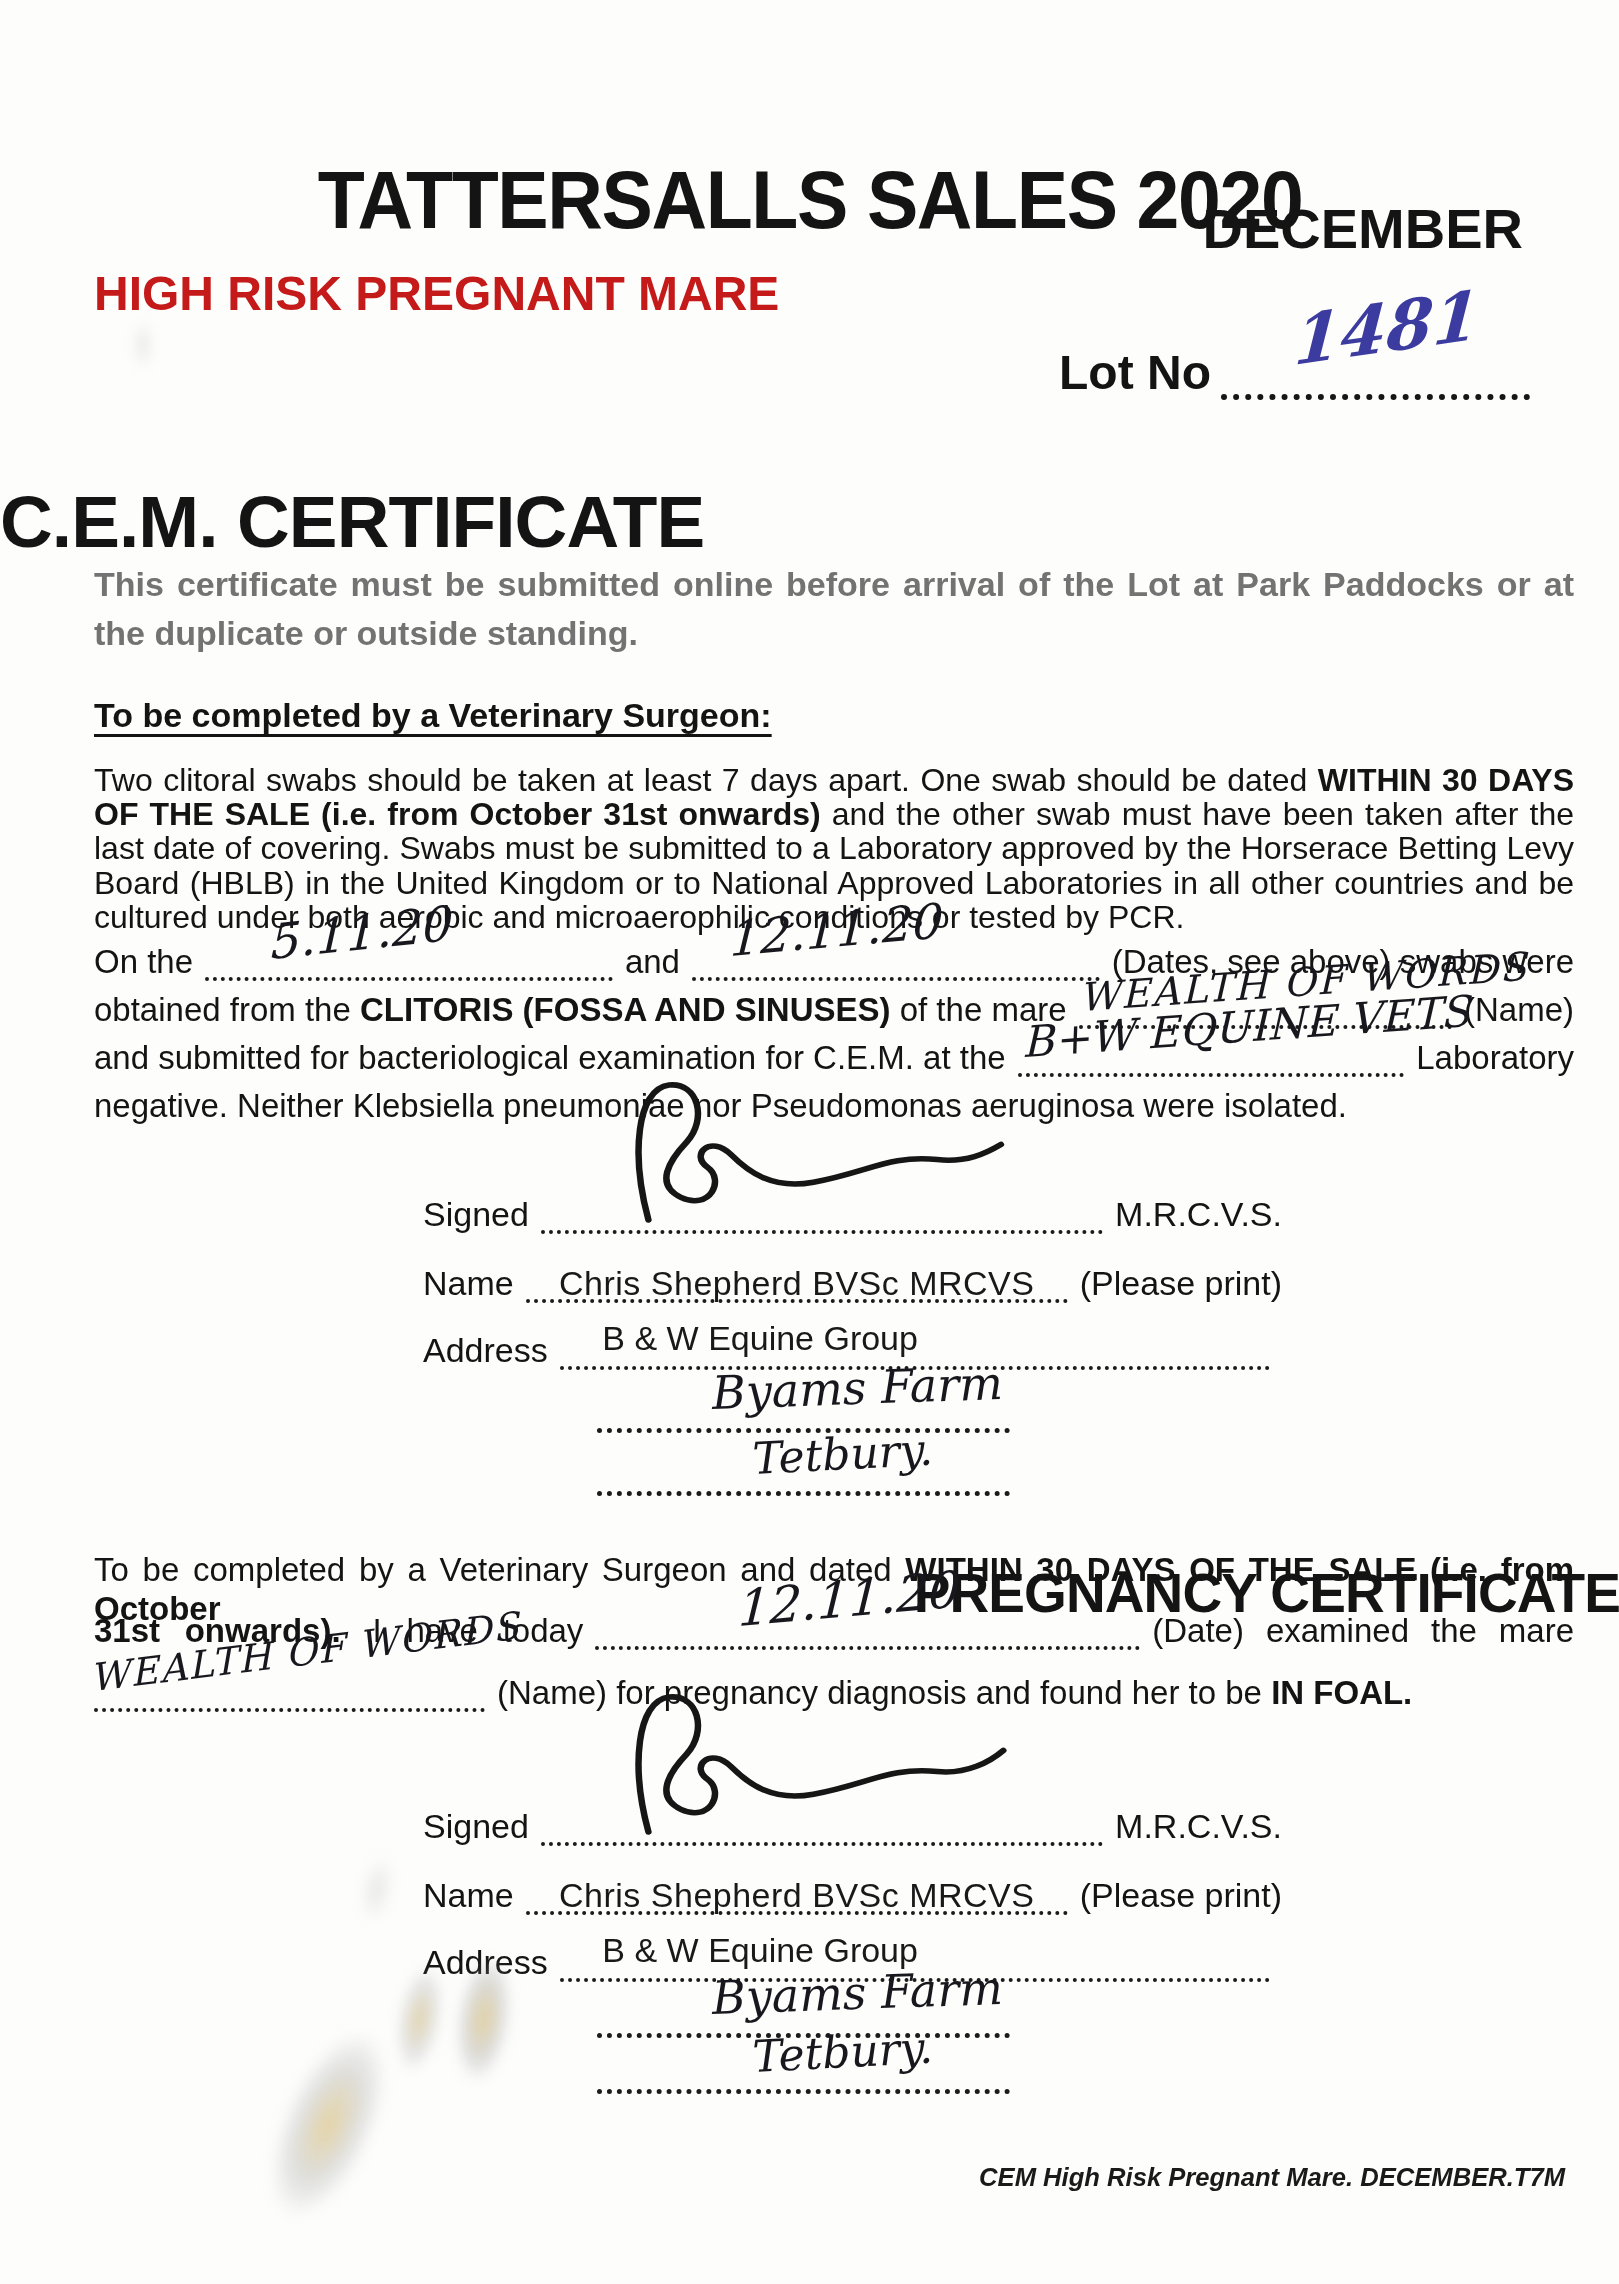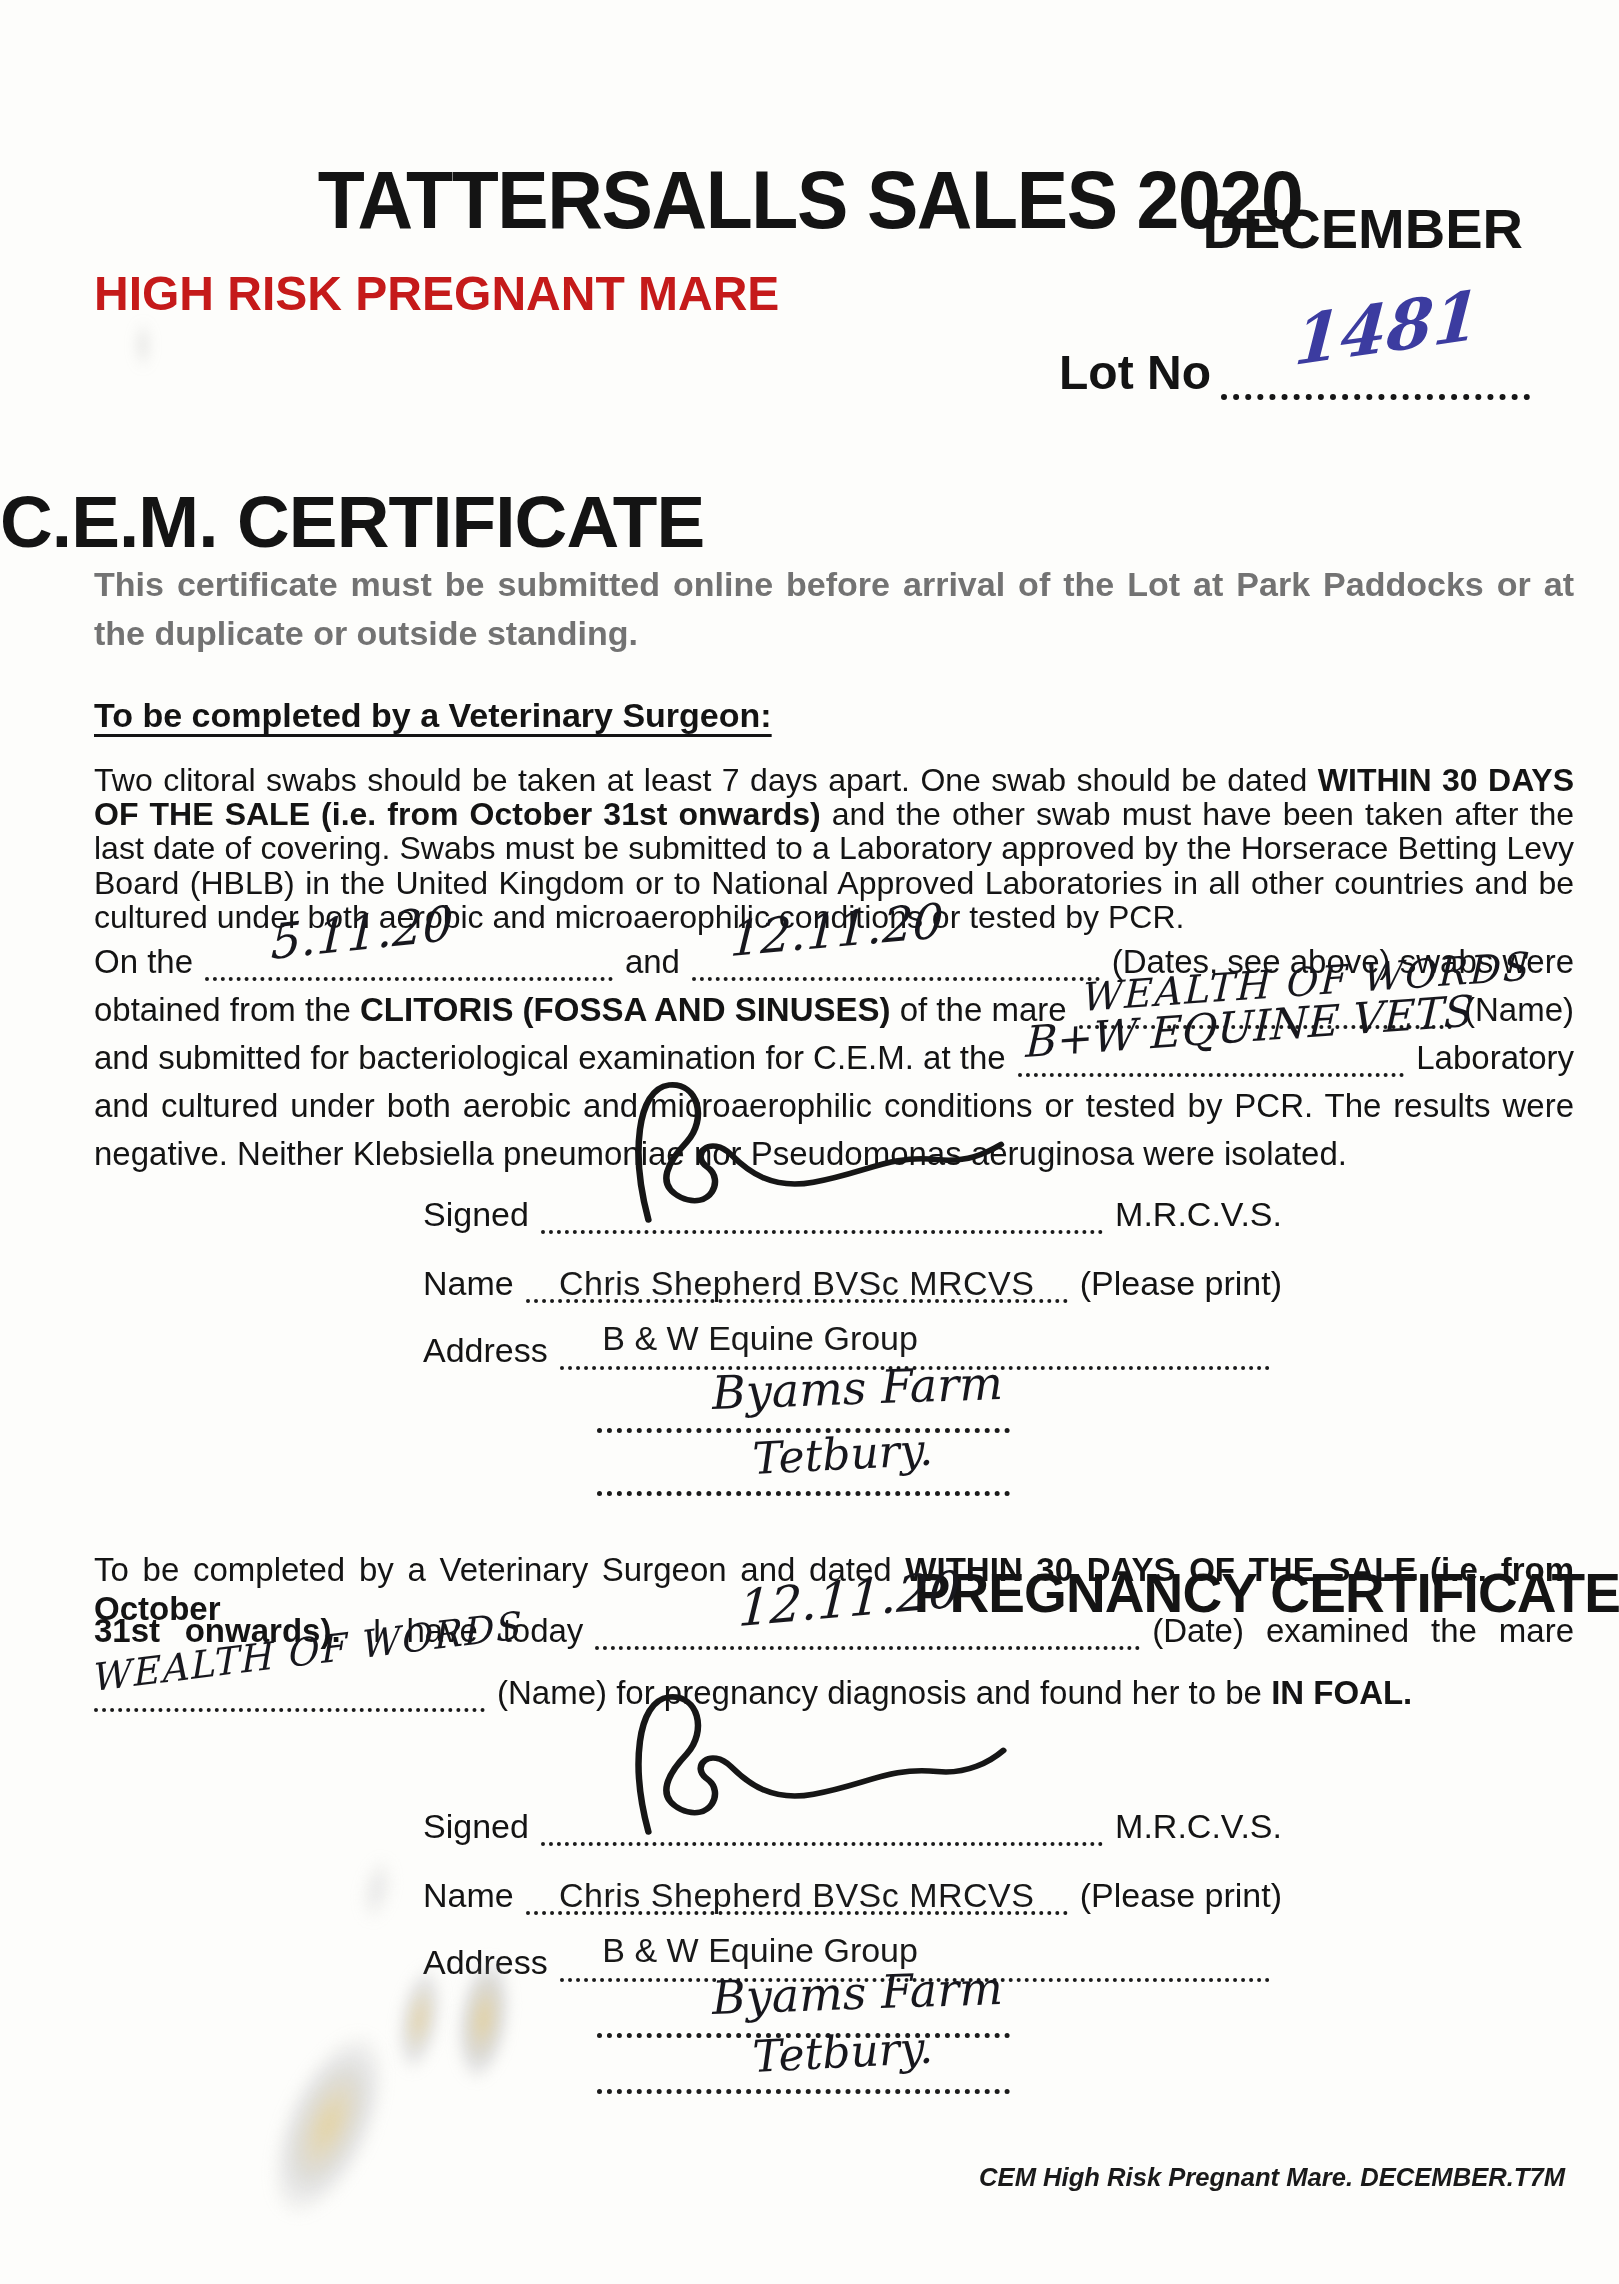--- a/index.html
+++ b/index.html
@@ -125,21 +125,20 @@
       </span>
       <span>(Name)</span>
     </div>
     <div class="fline">
       <span>and submitted for bacteriological examination for C.E.M. at the</span>
       <span class="leader grow">
         <span class="hw hw-lab">B+W EQUINE VETS</span>
       </span>
       <span>Laboratory</span>
     </div>
-    <div class="plainline jlast">and cultured under both aerobic and microaerophilic conditions or tested by PCR.  The results were</div>
     <div class="plainline">negative.  Neither Klebsiella pneumoniae nor Pseudomonas aeruginosa were isolated.</div>
   </div>
 
   <div class="abs sign-block sb1">
     <div class="srow r1">
       <svg class="sig" viewBox="0 0 760 300" preserveAspectRatio="none">
         <path d="M150,290 C120,160 130,30 185,22 C235,16 250,90 215,135 C185,172 160,220 205,245 C255,272 280,210 250,185 C220,160 255,120 290,160 C320,195 360,230 430,215 C520,196 560,160 640,170 C690,176 722,158 748,140" fill="none" stroke="#161616" stroke-width="11" stroke-linecap="round"></path>
       </svg>
       <span>Signed</span>
       <span class="leader grow"></span>

